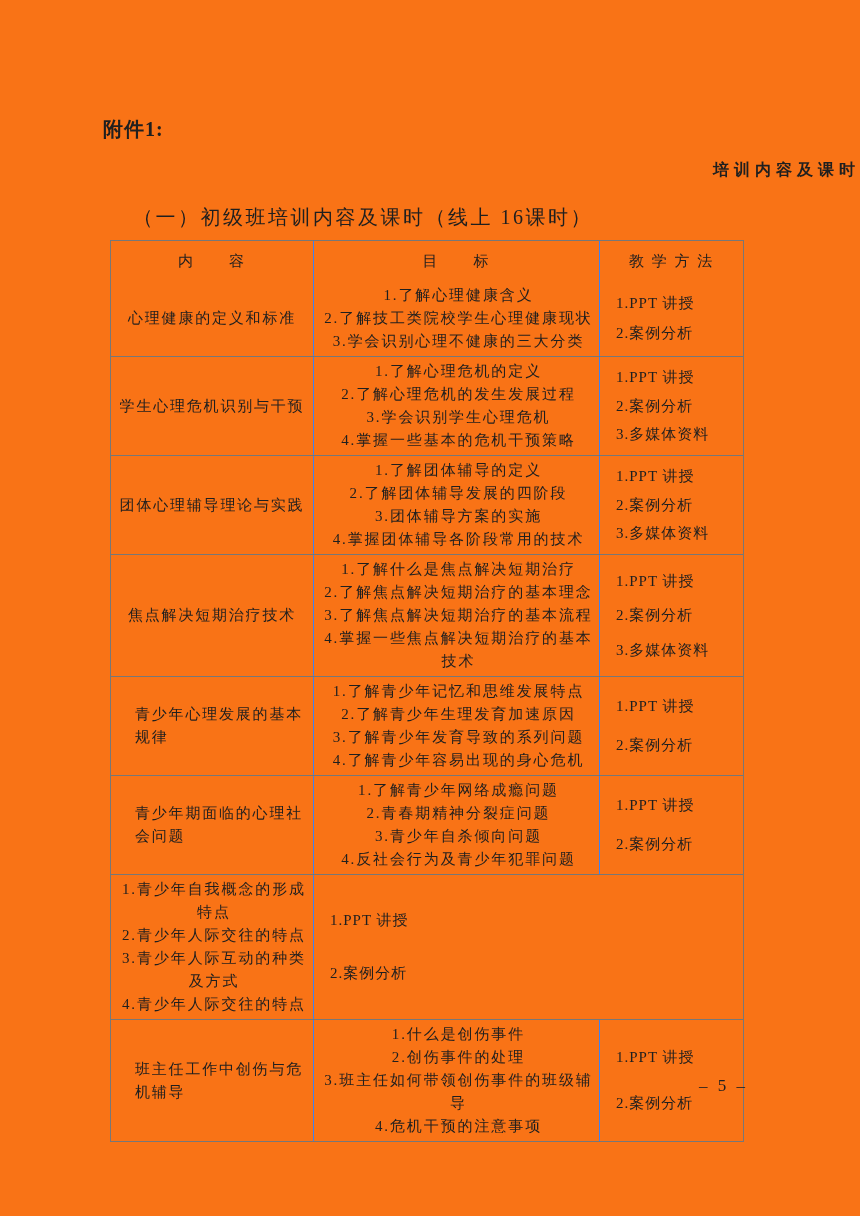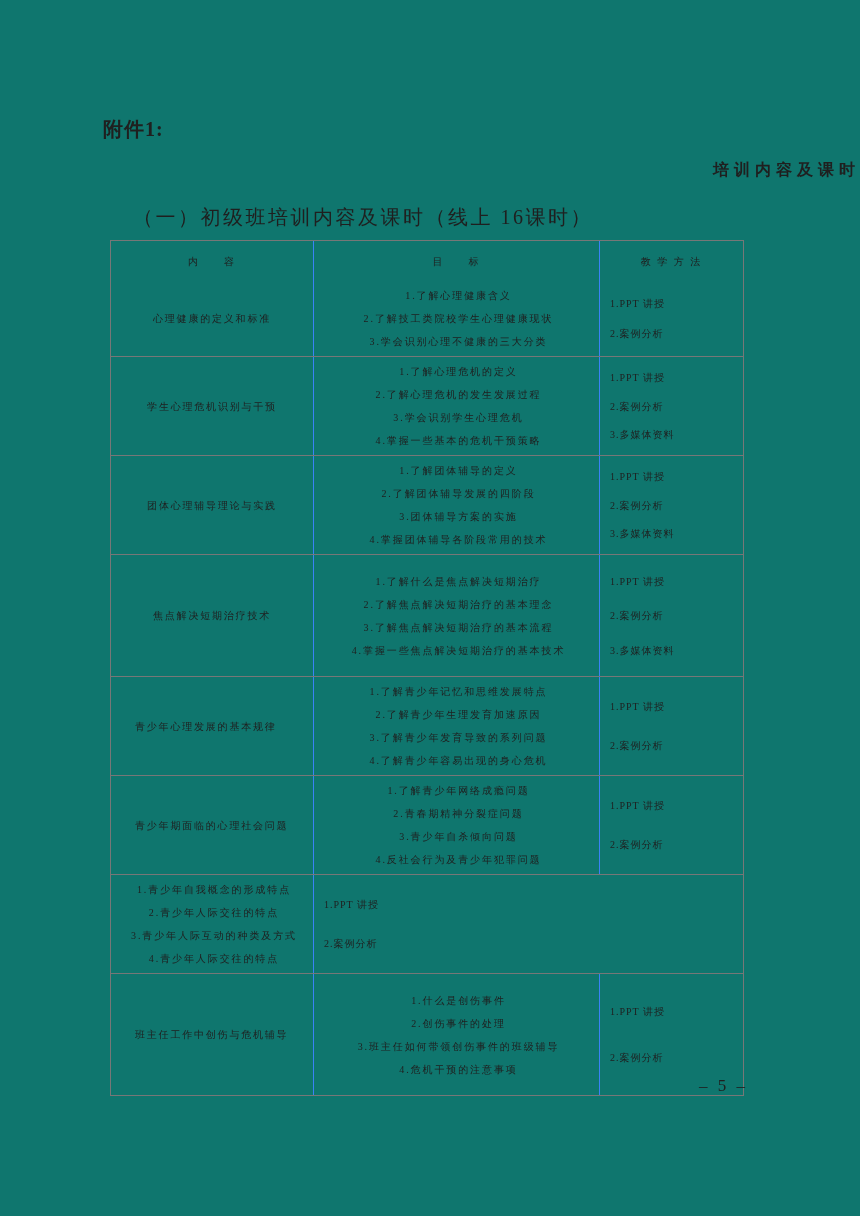--- a/index.html
+++ b/index.html
@@ -6,21 +6,21 @@
     margin: 0;
     padding: 0;
     background: #ffffff;
     font-family: "Liberation Serif", "DejaVu Serif", serif;
     color: #1f1f1f;
   }
   .page {
     position: relative;
     width: 860px;
     height: 1216px;
-    background: #0f766e;
+    background: #f97316;
     overflow: hidden;
   }
   .attachment {
     position: absolute;
     left: 103px;
     top: 116px;
     font-size: 20px;
     font-weight: bold;
     letter-spacing: 1px;
   }
@@ -42,21 +42,21 @@
     font-size: 20px;
     letter-spacing: 2.5px;
   }
   .training-table {
     position: absolute;
     left: 110px;
     top: 240px;
     width: 634px;
     border: 1px solid #777777;
     box-sizing: border-box;
-    font-size: 10px;
+    font-size: 15px;
   }
   .trow {
     display: grid;
     grid-template-columns: 202px 286px 144px;
     box-sizing: border-box;
   }
   .trow + .trow {
     border-top: 1px solid #777777;
   }
   .cell {
@@ -94,21 +94,21 @@
   .objectives-cell {
     text-align: center;
     letter-spacing: 1.9px;
     padding-left: 8px;
     padding-right: 4px;
   }
   .methods-cell {
     text-align: left;
     letter-spacing: 1px;
     justify-content: space-evenly;
-    padding-left: 10px;
+    padding-left: 16px;
     padding-right: 4px;
     font-family: Liberation Serif, serif;
   }
   .objective-line, .method-line {
     display: block;
   }
   .page-number {
     position: absolute;
     top: 1076px;
     right: 112px;

